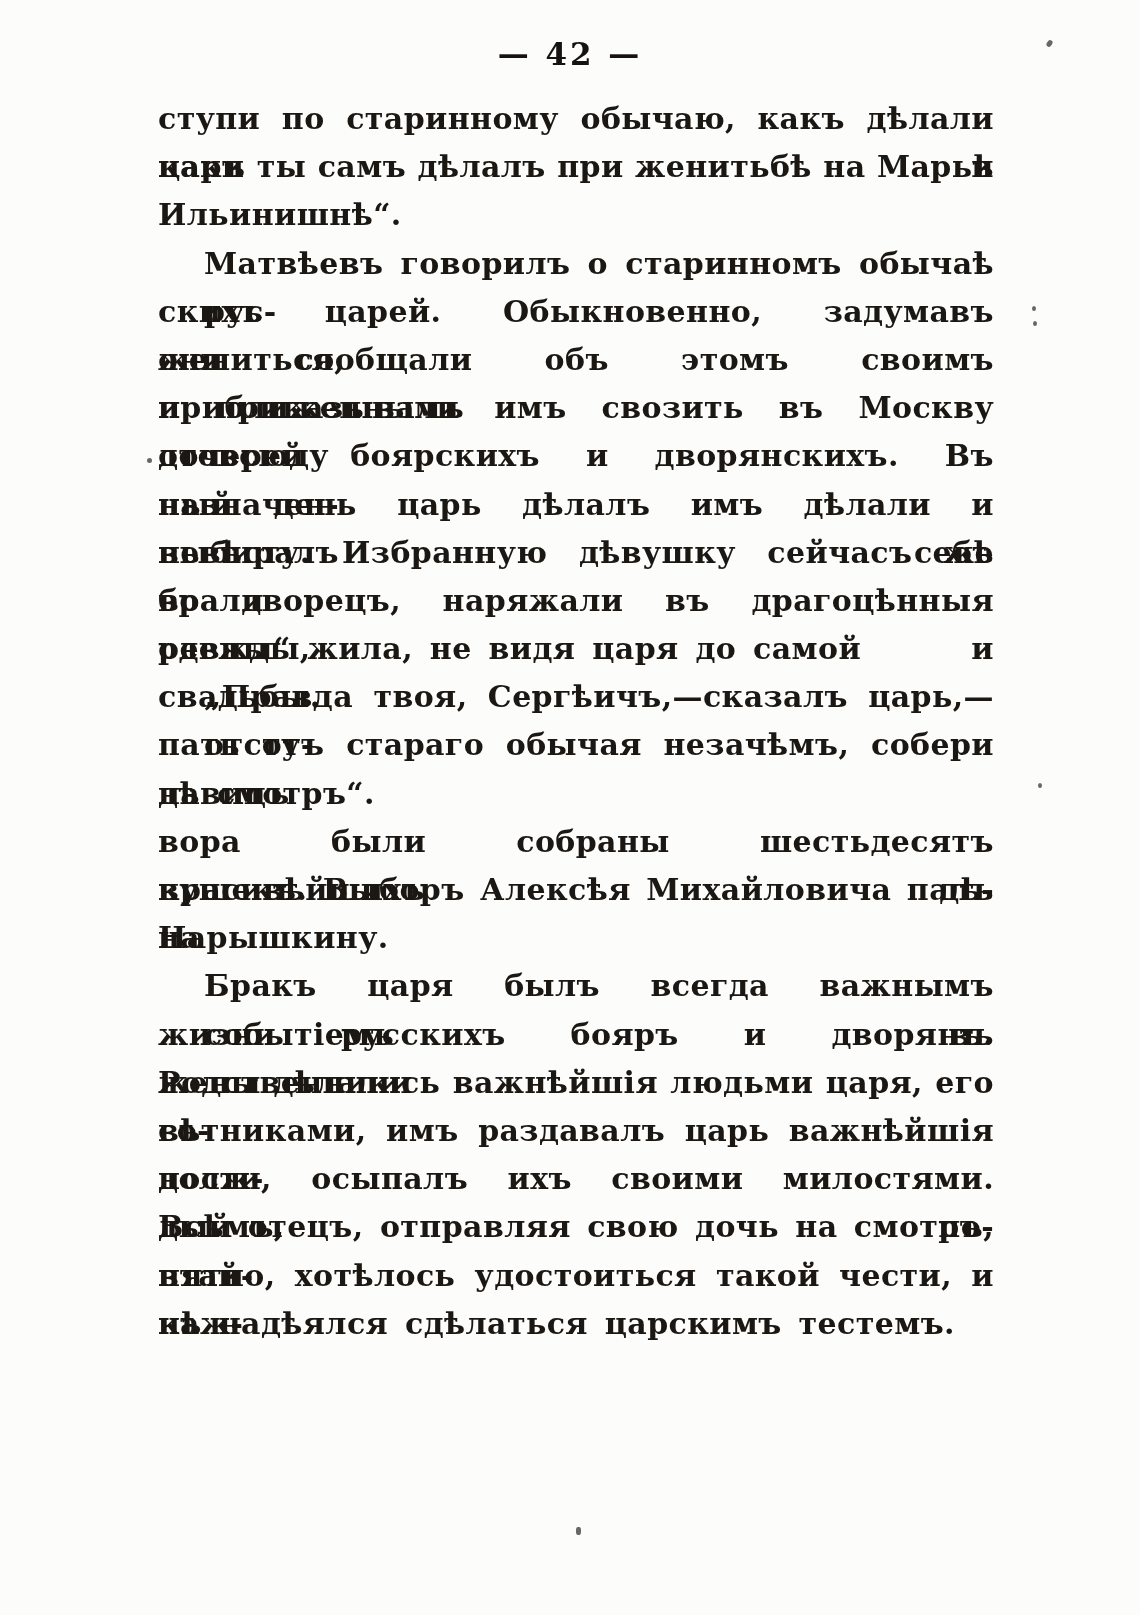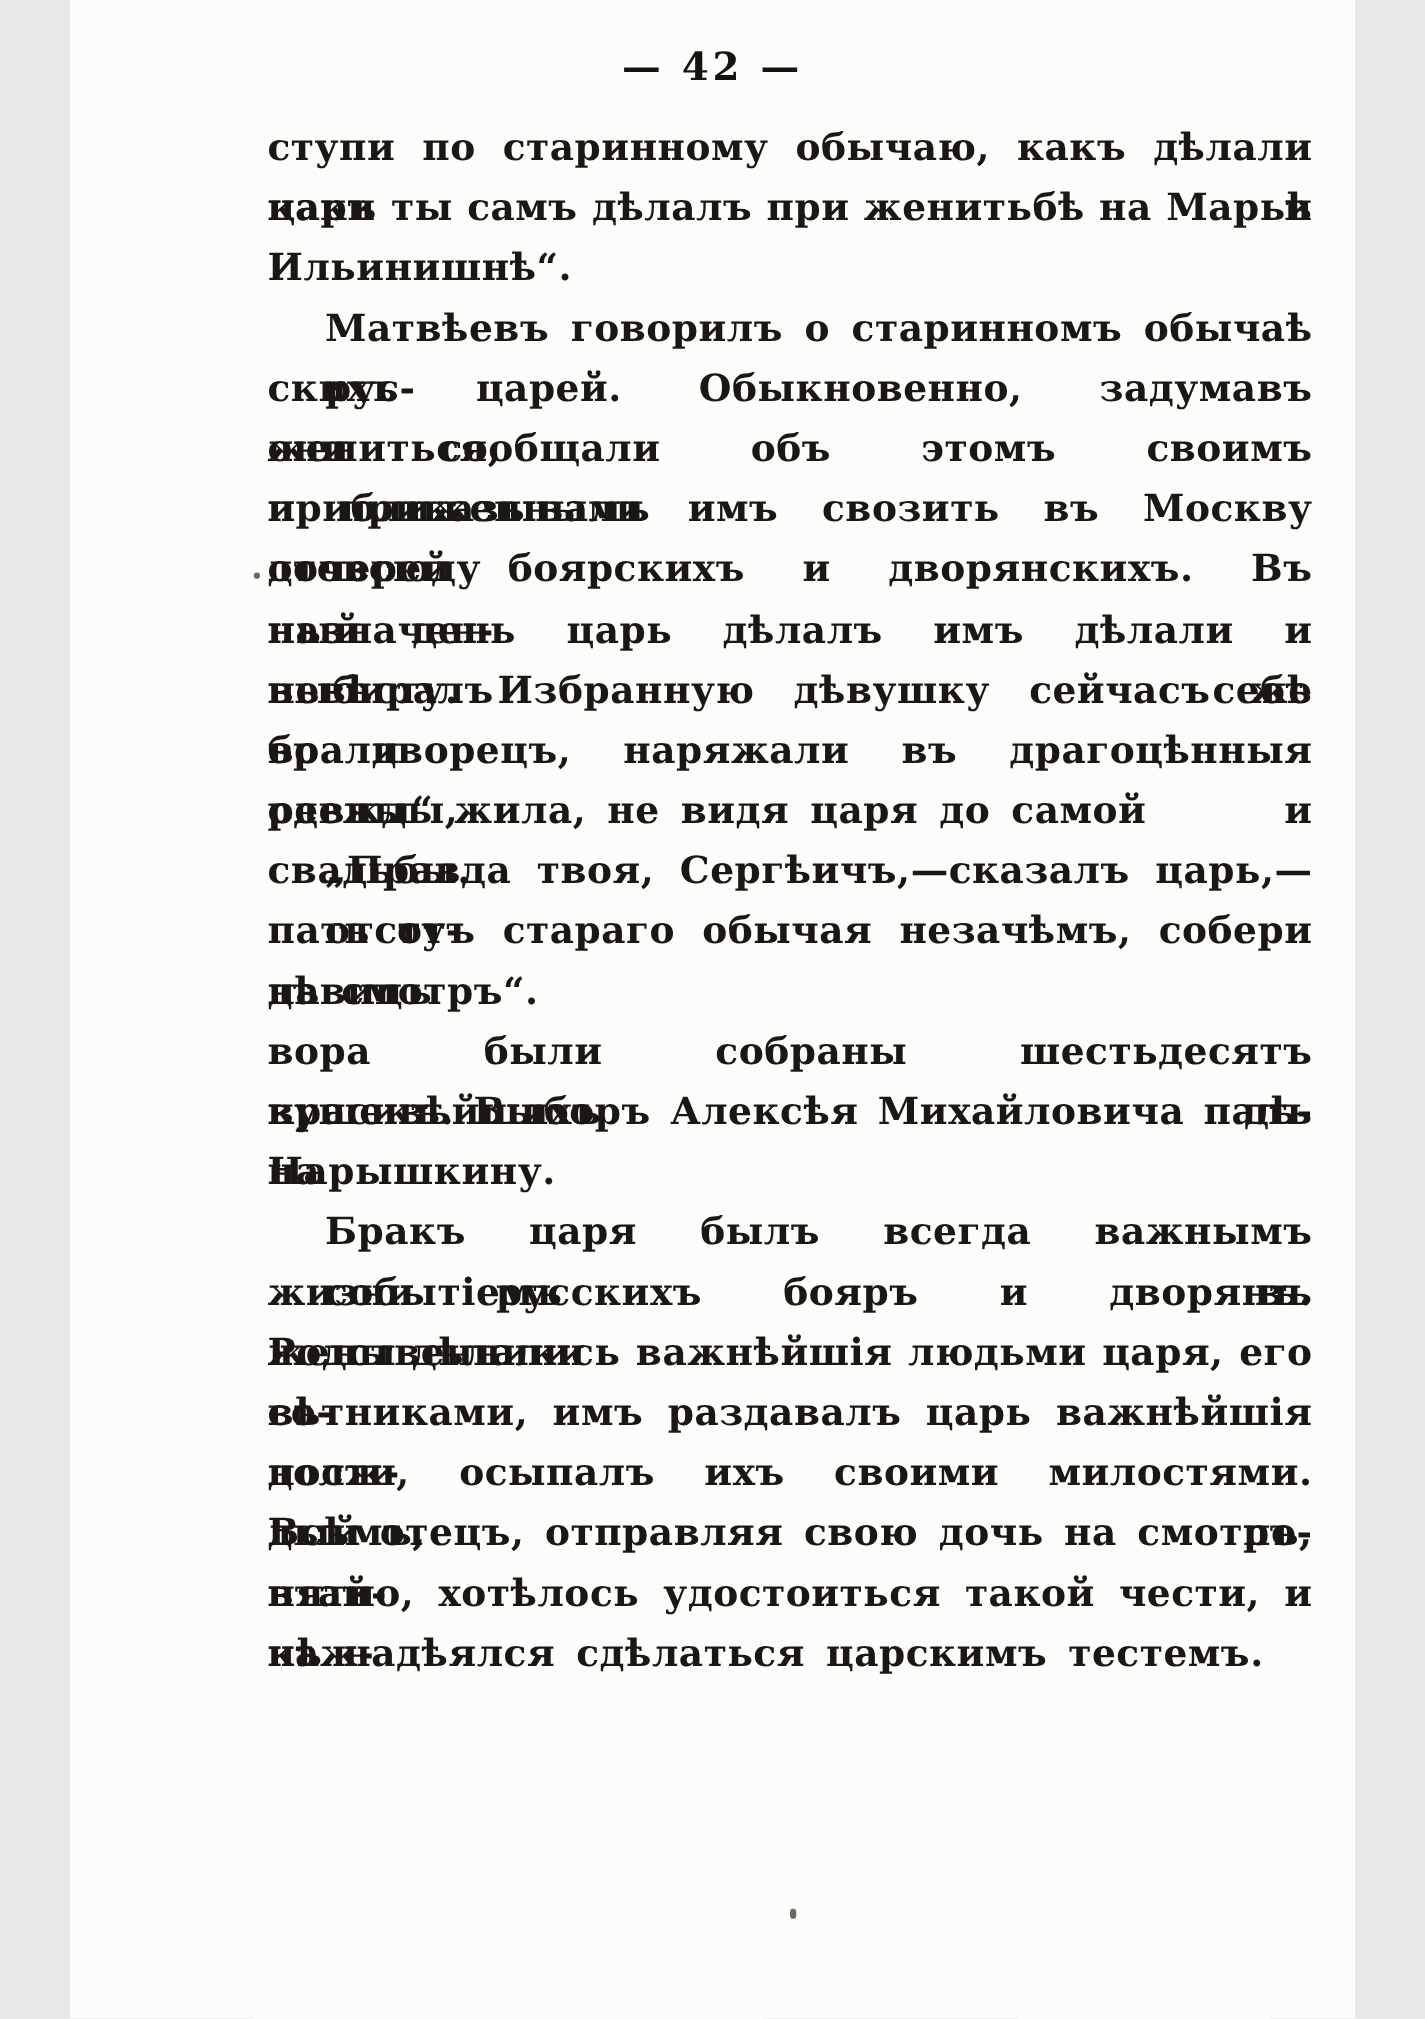--- a/index.html
+++ b/index.html
@@ -1,18 +1,18 @@
 <!DOCTYPE html>
 <html><head>
 <meta charset="utf-8">
 <style>
   html, body { margin: 0; padding: 0; background: #e8e8e6; }
   .page {
     position: relative;
-    width: 1028px;
+    width: 1140px;
     height: 1615px;
     background: #fcfcfa;
     font-family: "DejaVu Serif", "Liberation Serif", serif;
     color: #1b1712;
     overflow: hidden;
     margin: 0 auto;
   }
   .page-number {
     position: absolute;
     top: 36px;

